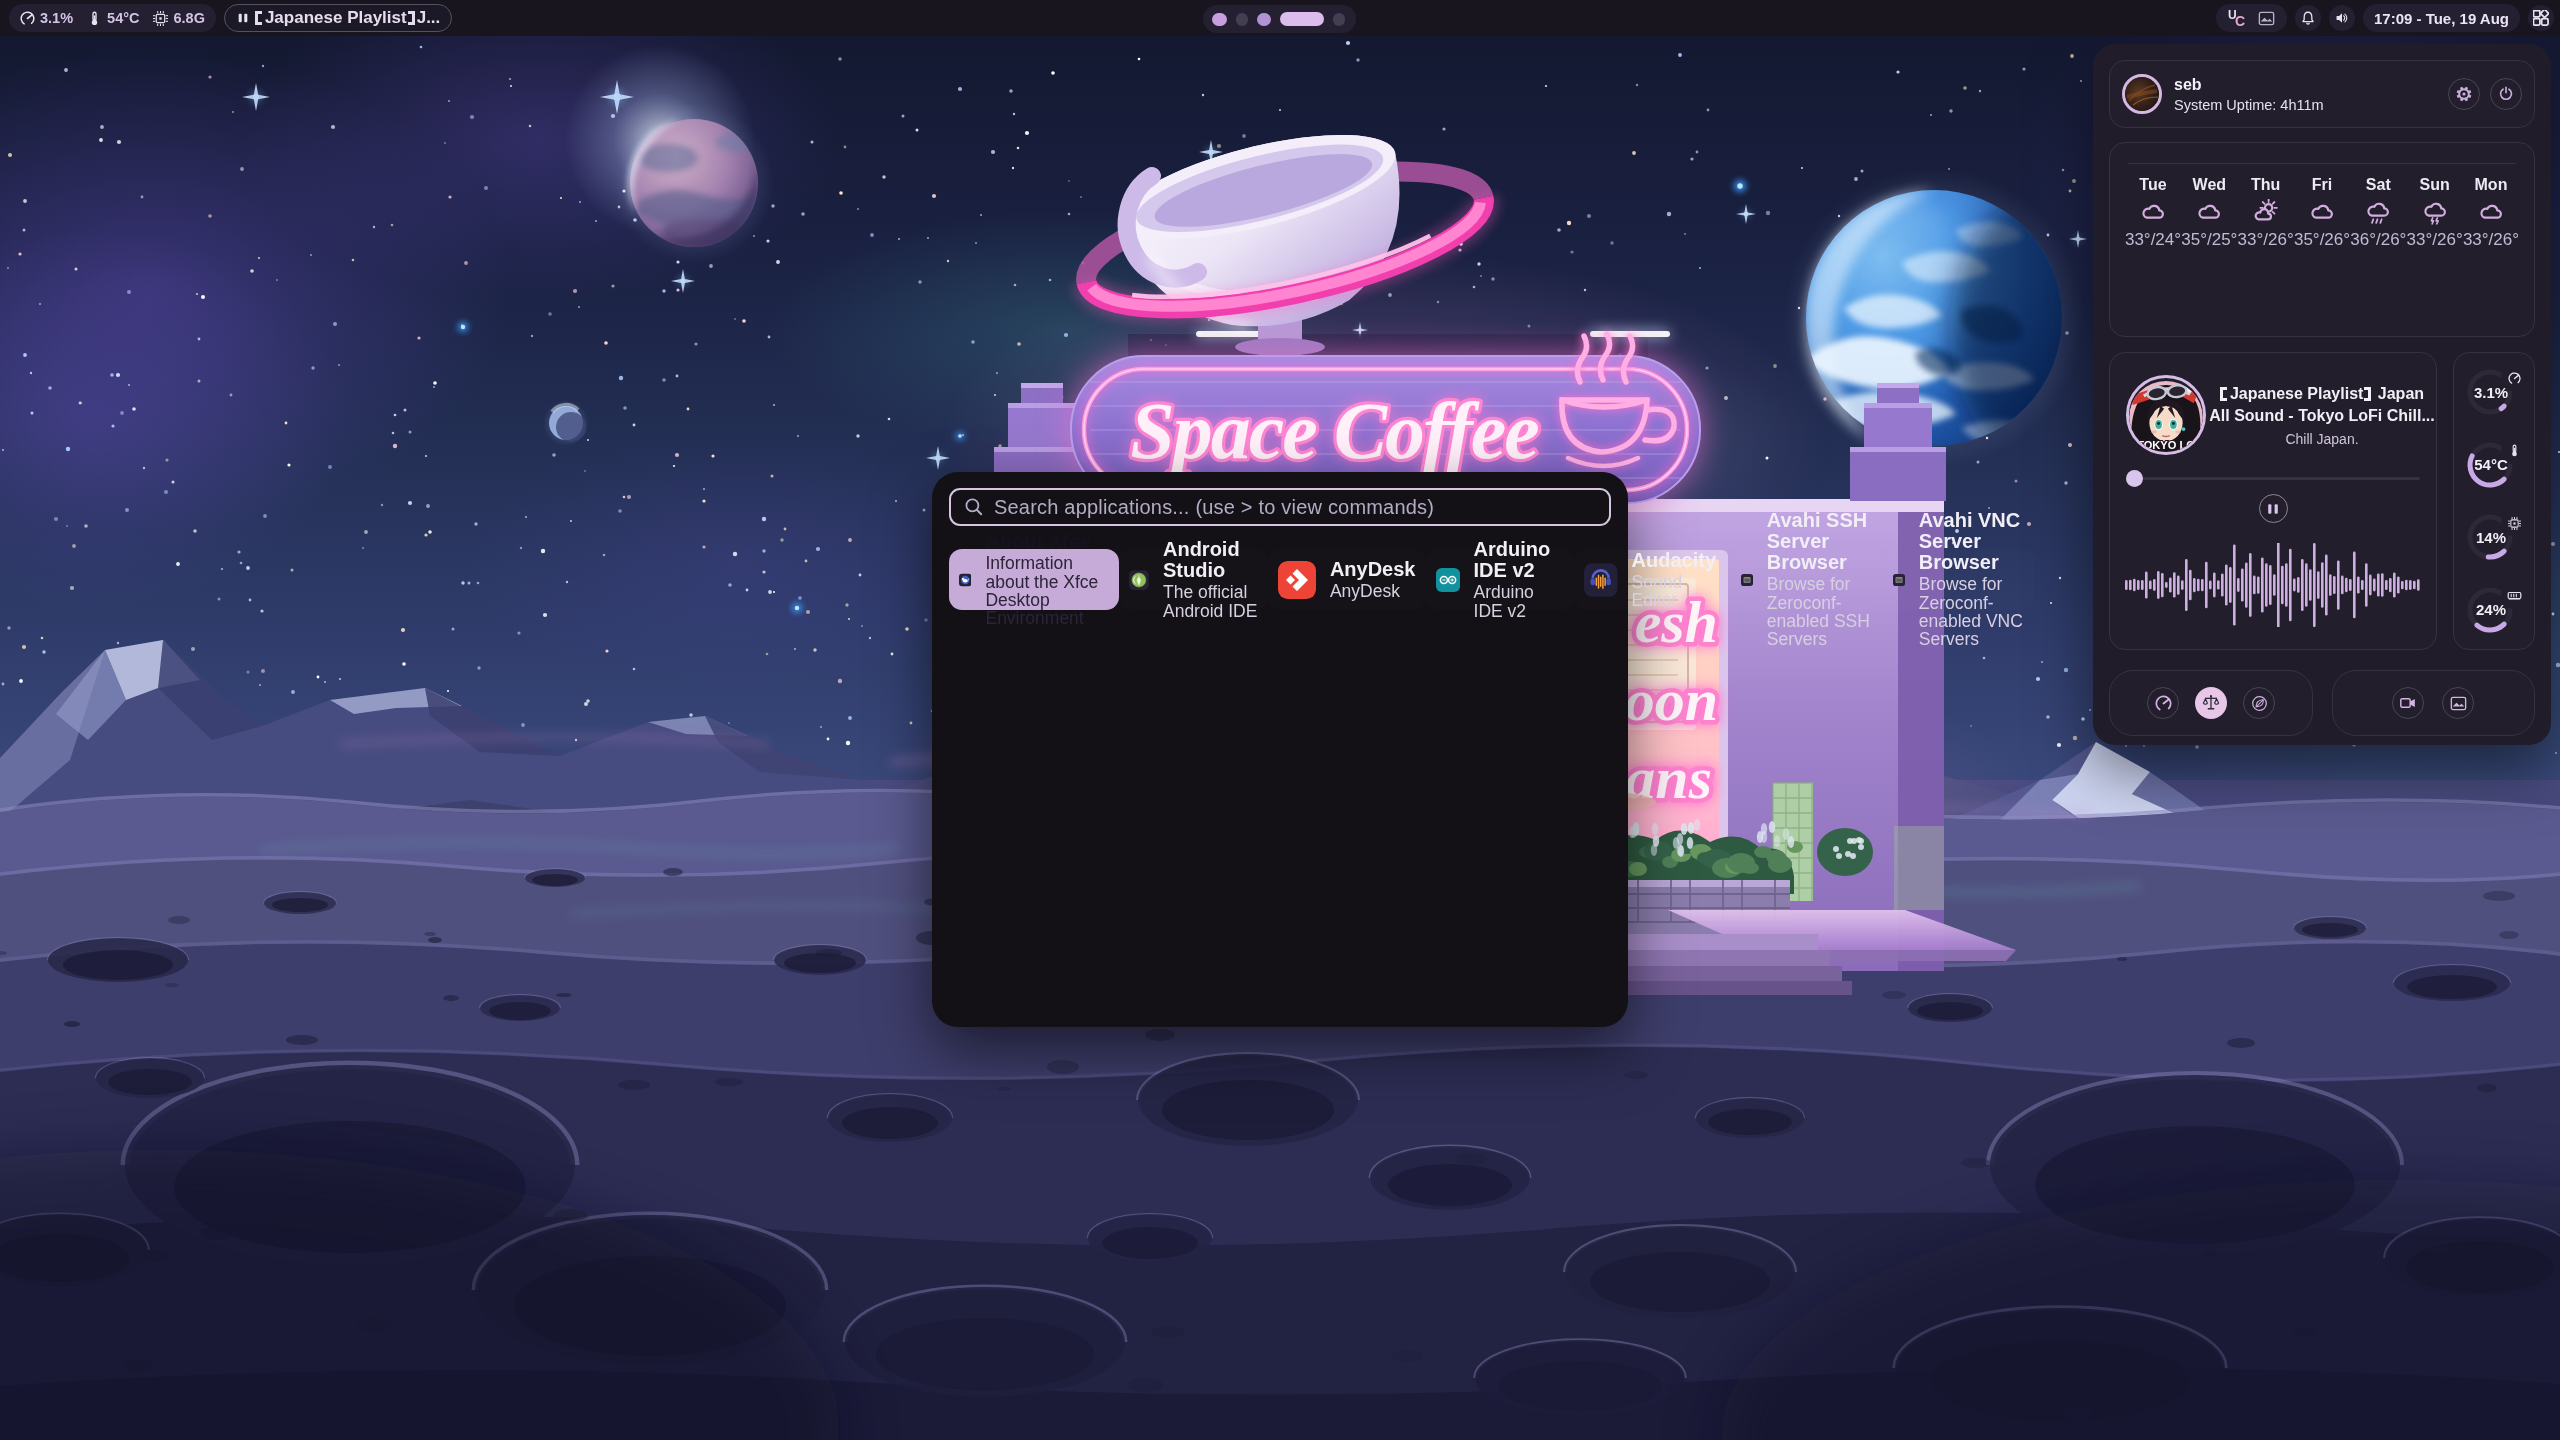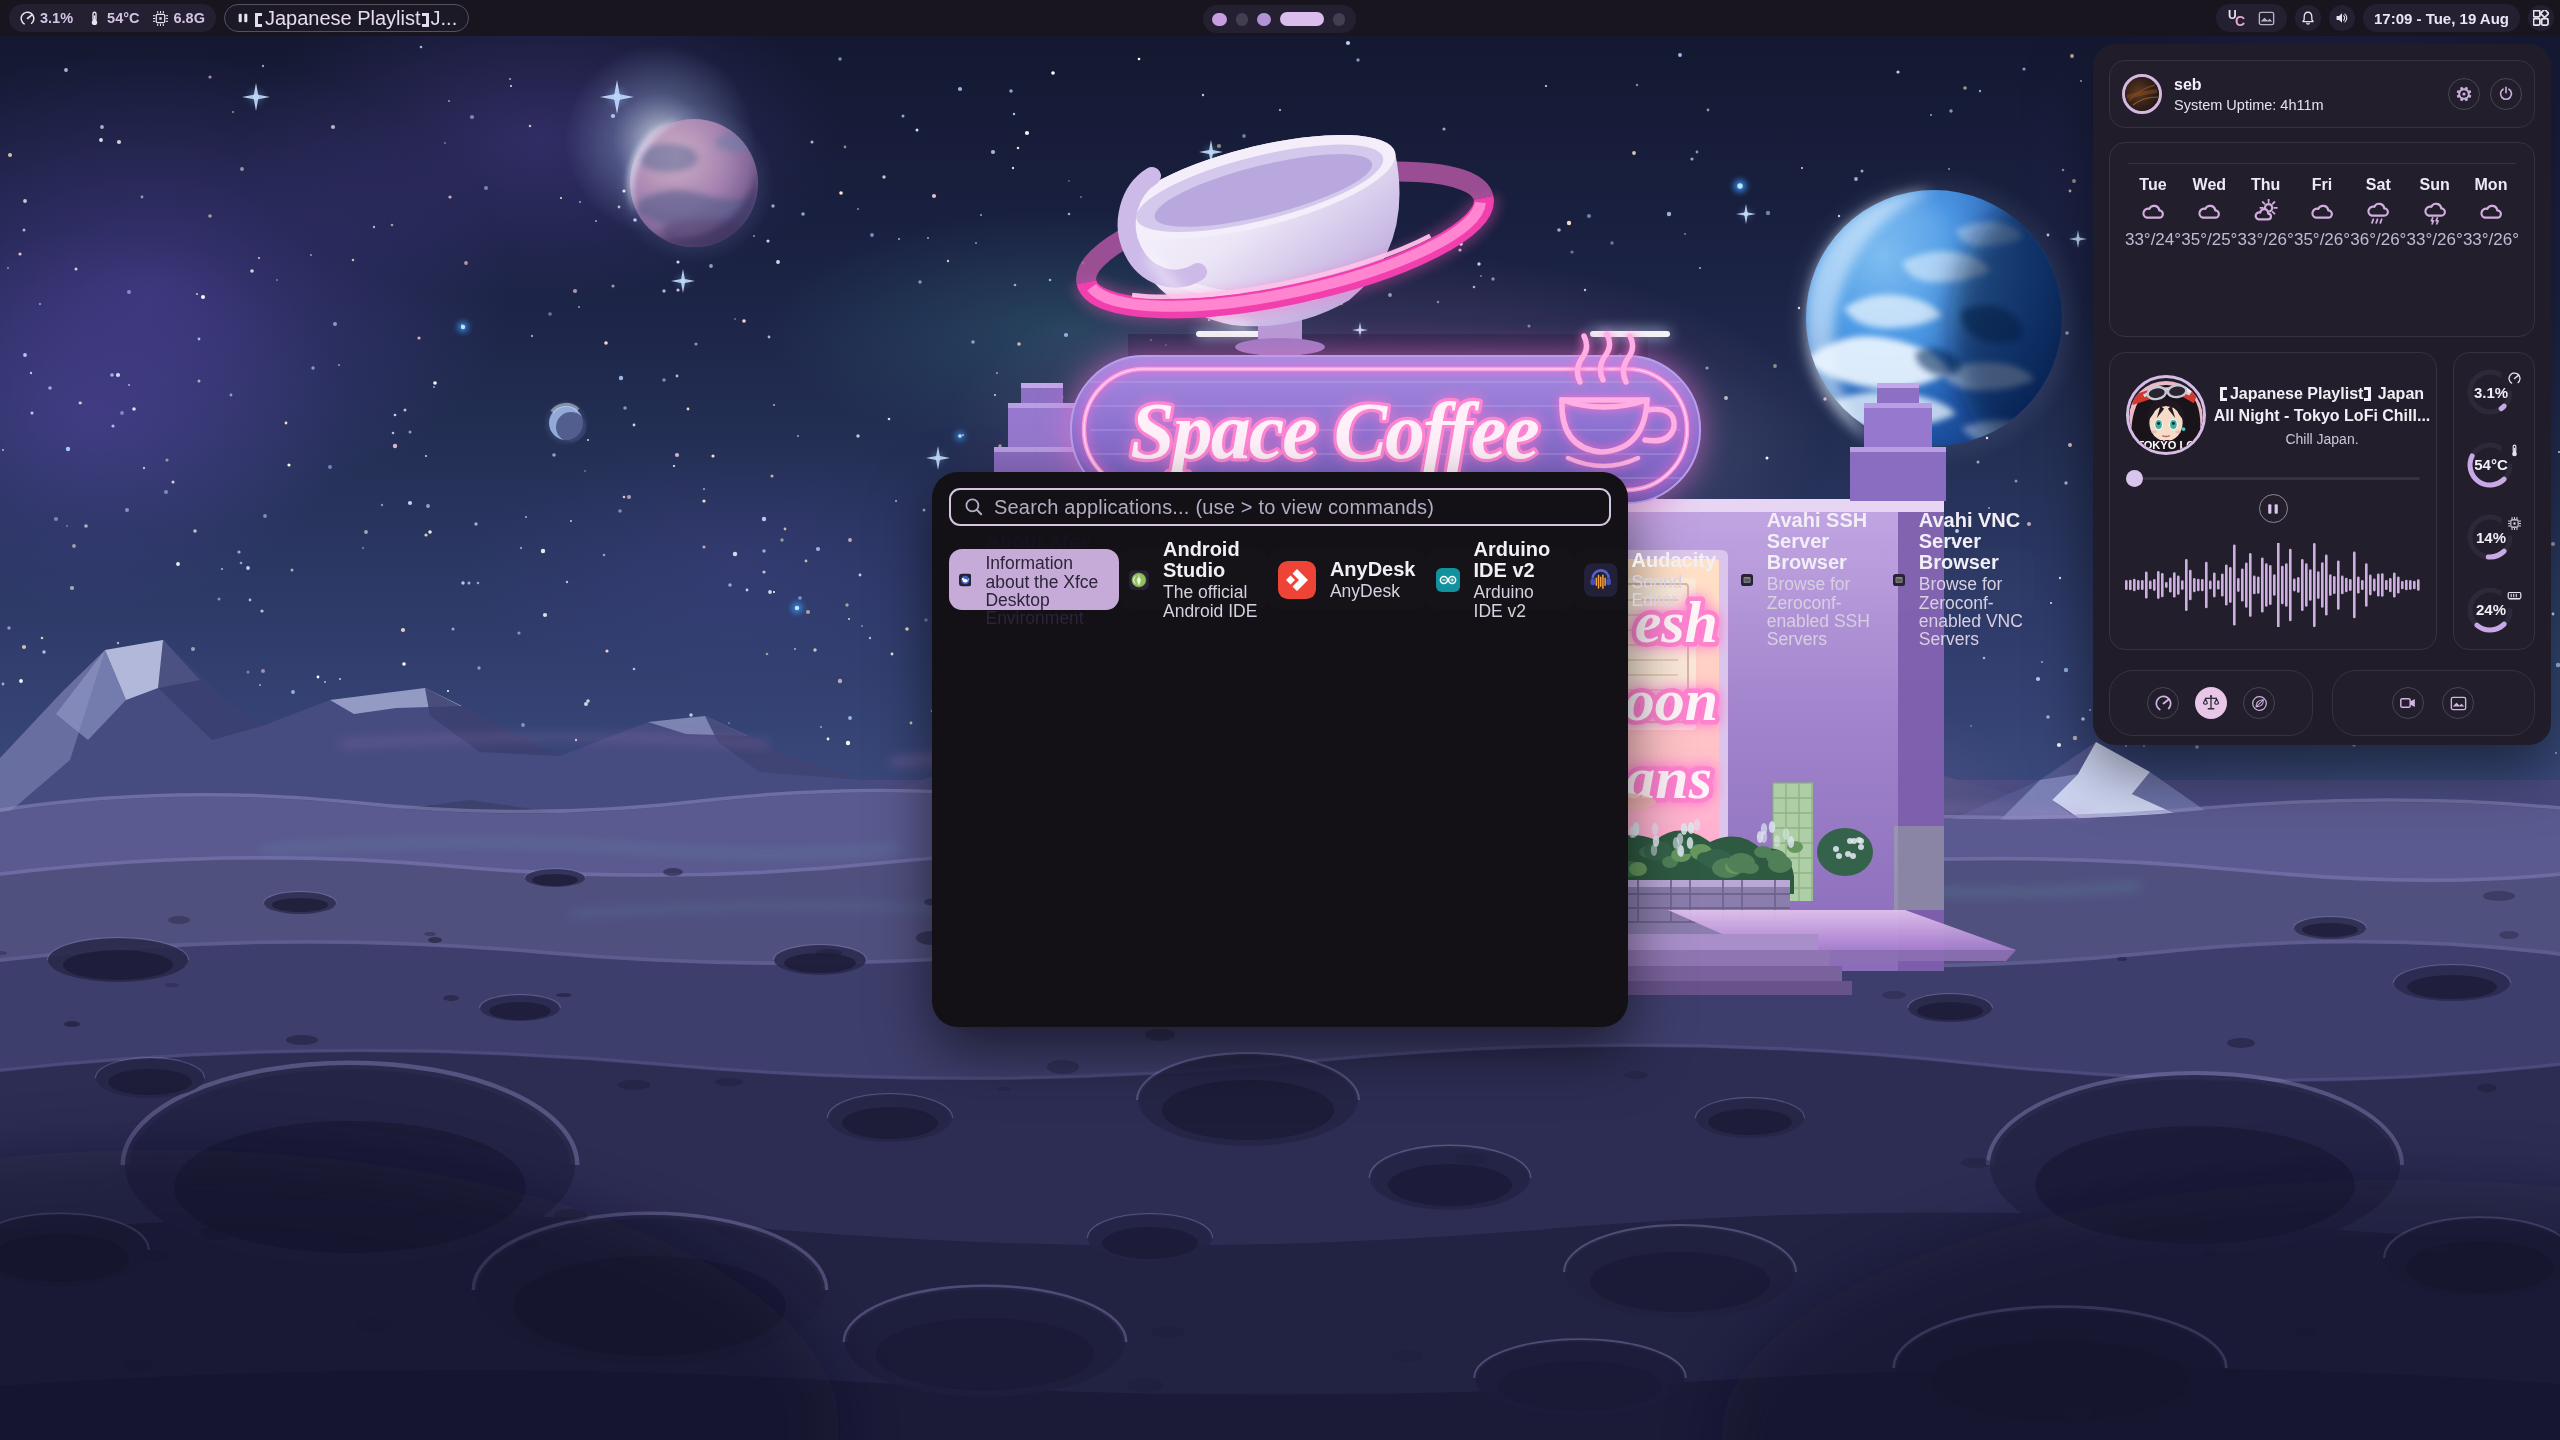--- a/index.html
+++ b/index.html
@@ -6,21 +6,21 @@
 #wall{position:absolute;left:0;top:0}
 
 #bar{position:absolute;left:0;top:0;width:2560px;height:36px;background:#18151f;display:flex;align-items:center;justify-content:space-between;z-index:5}
 .bl,.br{display:flex;align-items:center;gap:8px}
 .bl{margin-left:9px}.br{margin-right:6px}
 .pill{height:28px;border-radius:14px;display:flex;align-items:center;padding:0 11px;gap:5px}
 .pill.solid{background:#242031}
 .pill.outline{border:1px solid #565064;background:rgba(36,32,49,0.4)}
 .bic{display:flex;align-items:center}
 .btx{color:#d3c3e4;font-size:14.5px;font-weight:700}
-.btx2{color:#e6dcef;font-size:20px;font-weight:400}
+.btx2{color:#e6dcef;font-size:17px;font-weight:700}
 .btime{color:#ece4f4;font-size:15px;font-weight:700}
 .circ{width:26px;height:26px;border-radius:50%;background:#242031;display:flex;align-items:center;justify-content:center}
 .bc{position:absolute;left:1203px;top:5px}
 .ws{width:153px;height:28px;background:#242031;border-radius:14px;display:flex;align-items:center;padding:0 9px;gap:9px}
 .dot{height:13px;width:12px;border-radius:7px;display:inline-block}
 .dot.on{background:#c79fe0}
 .dot.on2{background:#b292d4}
 .dot.off{background:#453e52;width:12px}
 .dot.act{background:#dcbcec;width:44px;height:14px}
 .lb,.rb{display:inline-block;width:7px;height:14px;position:relative;top:2px}
@@ -1787,21 +1787,21 @@
                   <ellipse cx="27" cy="55" rx="3" ry="1.6" fill="#eaa" opacity="0.7"></ellipse>
                   <ellipse cx="53" cy="55" rx="3" ry="1.6" fill="#eaa" opacity="0.7"></ellipse>
                   <path d="M36 59 Q40 61 44 59" stroke="#b86a60" stroke-width="1.5" fill="none"></path>
                   <circle cx="59" cy="52" r="2" fill="#52c8c0"></circle>
                   <text x="40" y="74" font-family="Liberation Sans" font-weight="bold" font-size="12" fill="#ffffff" text-anchor="middle" stroke="#201820" stroke-width="2.4" paint-order="stroke">TOKYO LO</text>
                 </g>
               </svg>
             </span>
         <span class="mtxt">
           <span class="mt1"><span class="lb"></span>Japanese Playlist<span class="rb"></span> Japan</span>
-          <span class="mt1">All Night - Tokyo LoFi Chill...</span>
+          <span class="mt1">All Sound - Tokyo LoFi Chill...</span>
           <span class="mt2">Chill Japan.</span>
         </span>
       </div>
       <div class="mbar">
             <span class="mthumb"></span>
           </div>
       <div class="mctl">
             <span class="mpause">
               <svg width="16" height="16" viewBox="0 0 16 16" style="">
                 <rect x="3.1999999999999997" y="3.2" width="3.2" height="9.6" rx="1.12" fill="#d9c4ec"></rect>

